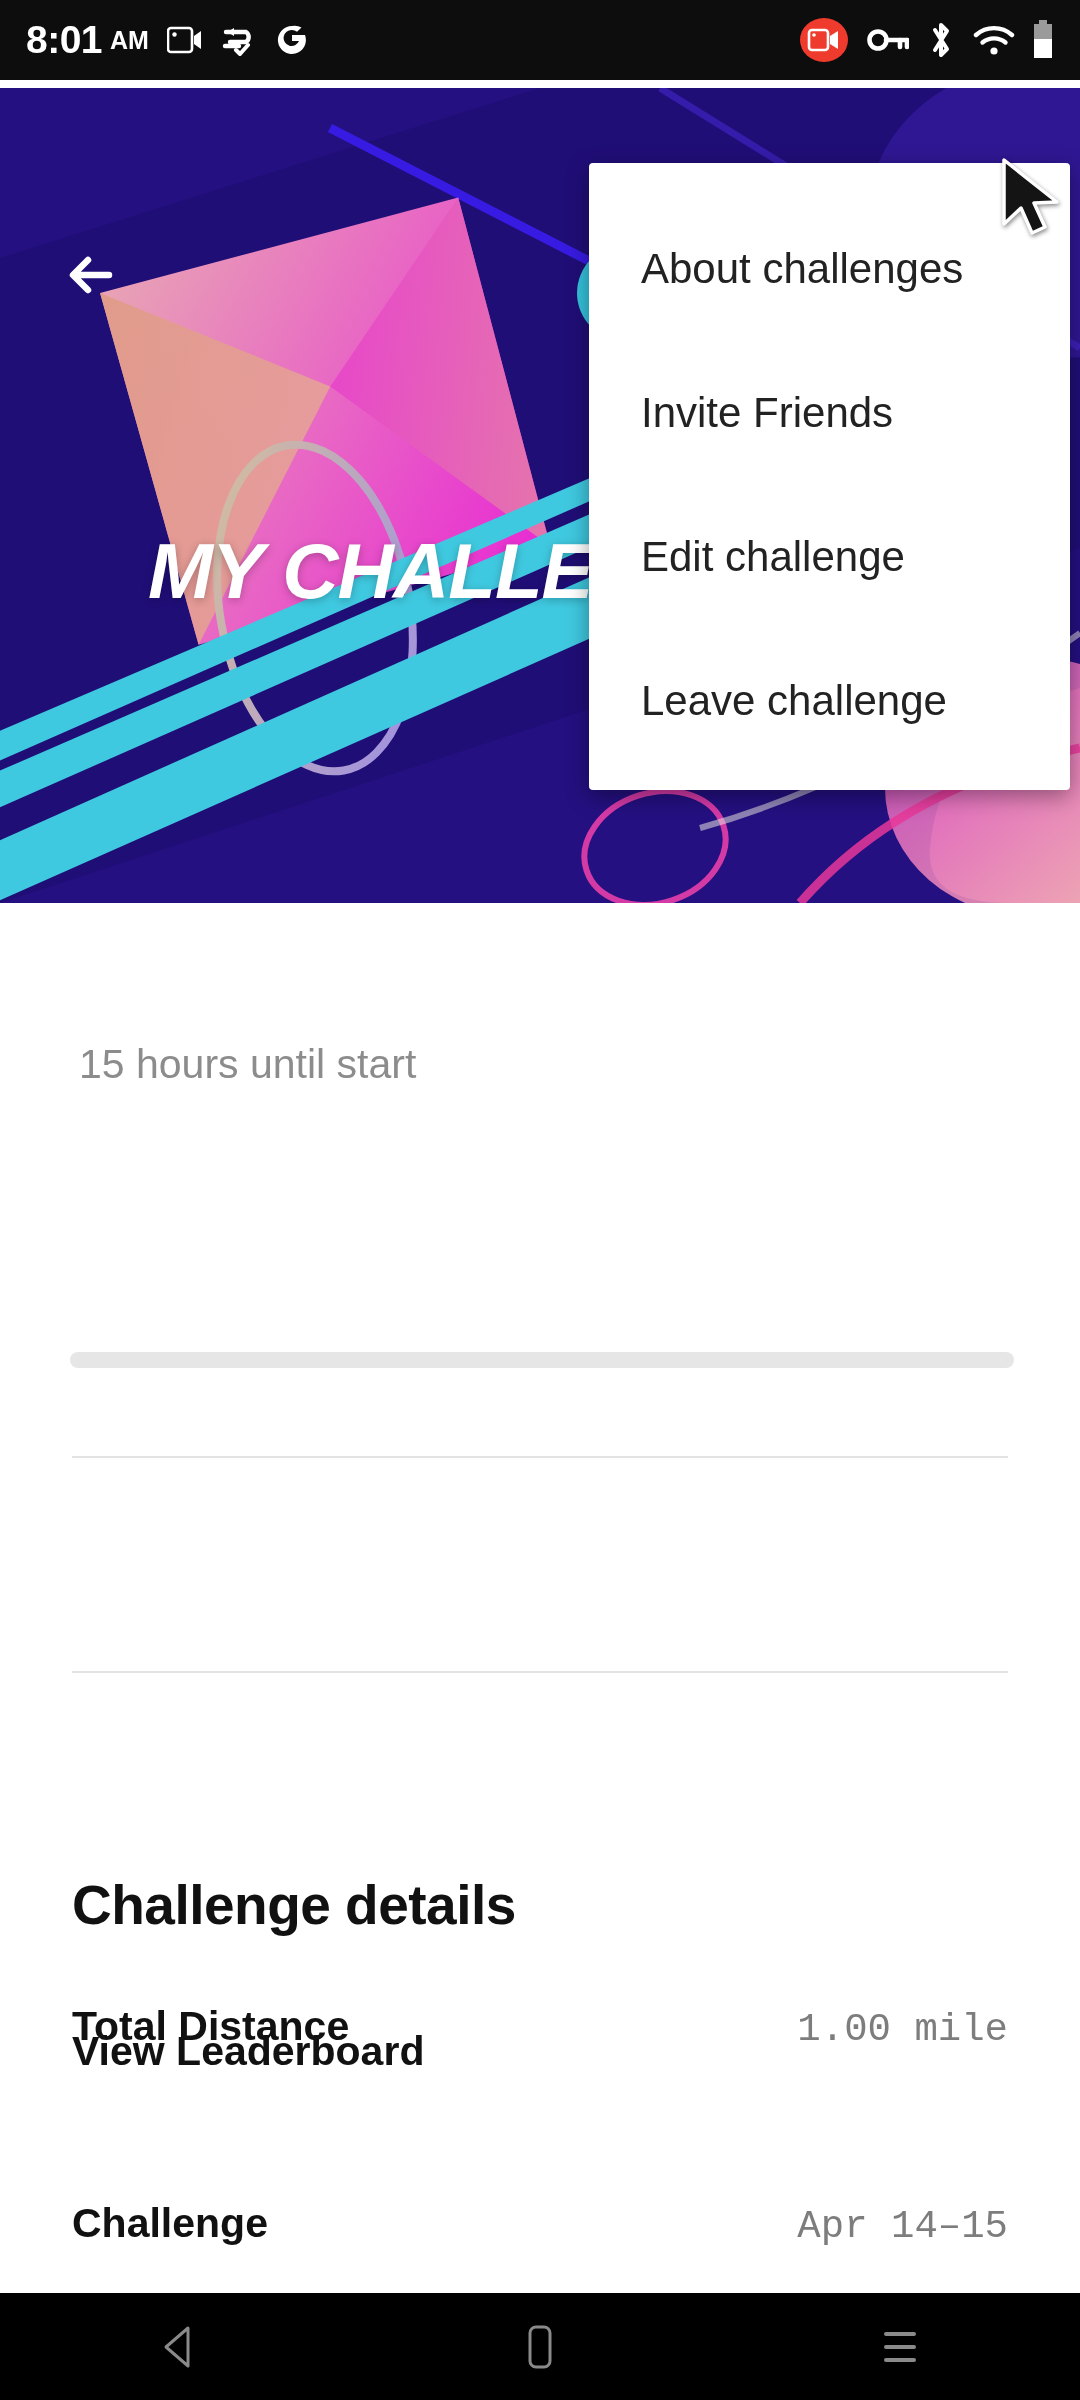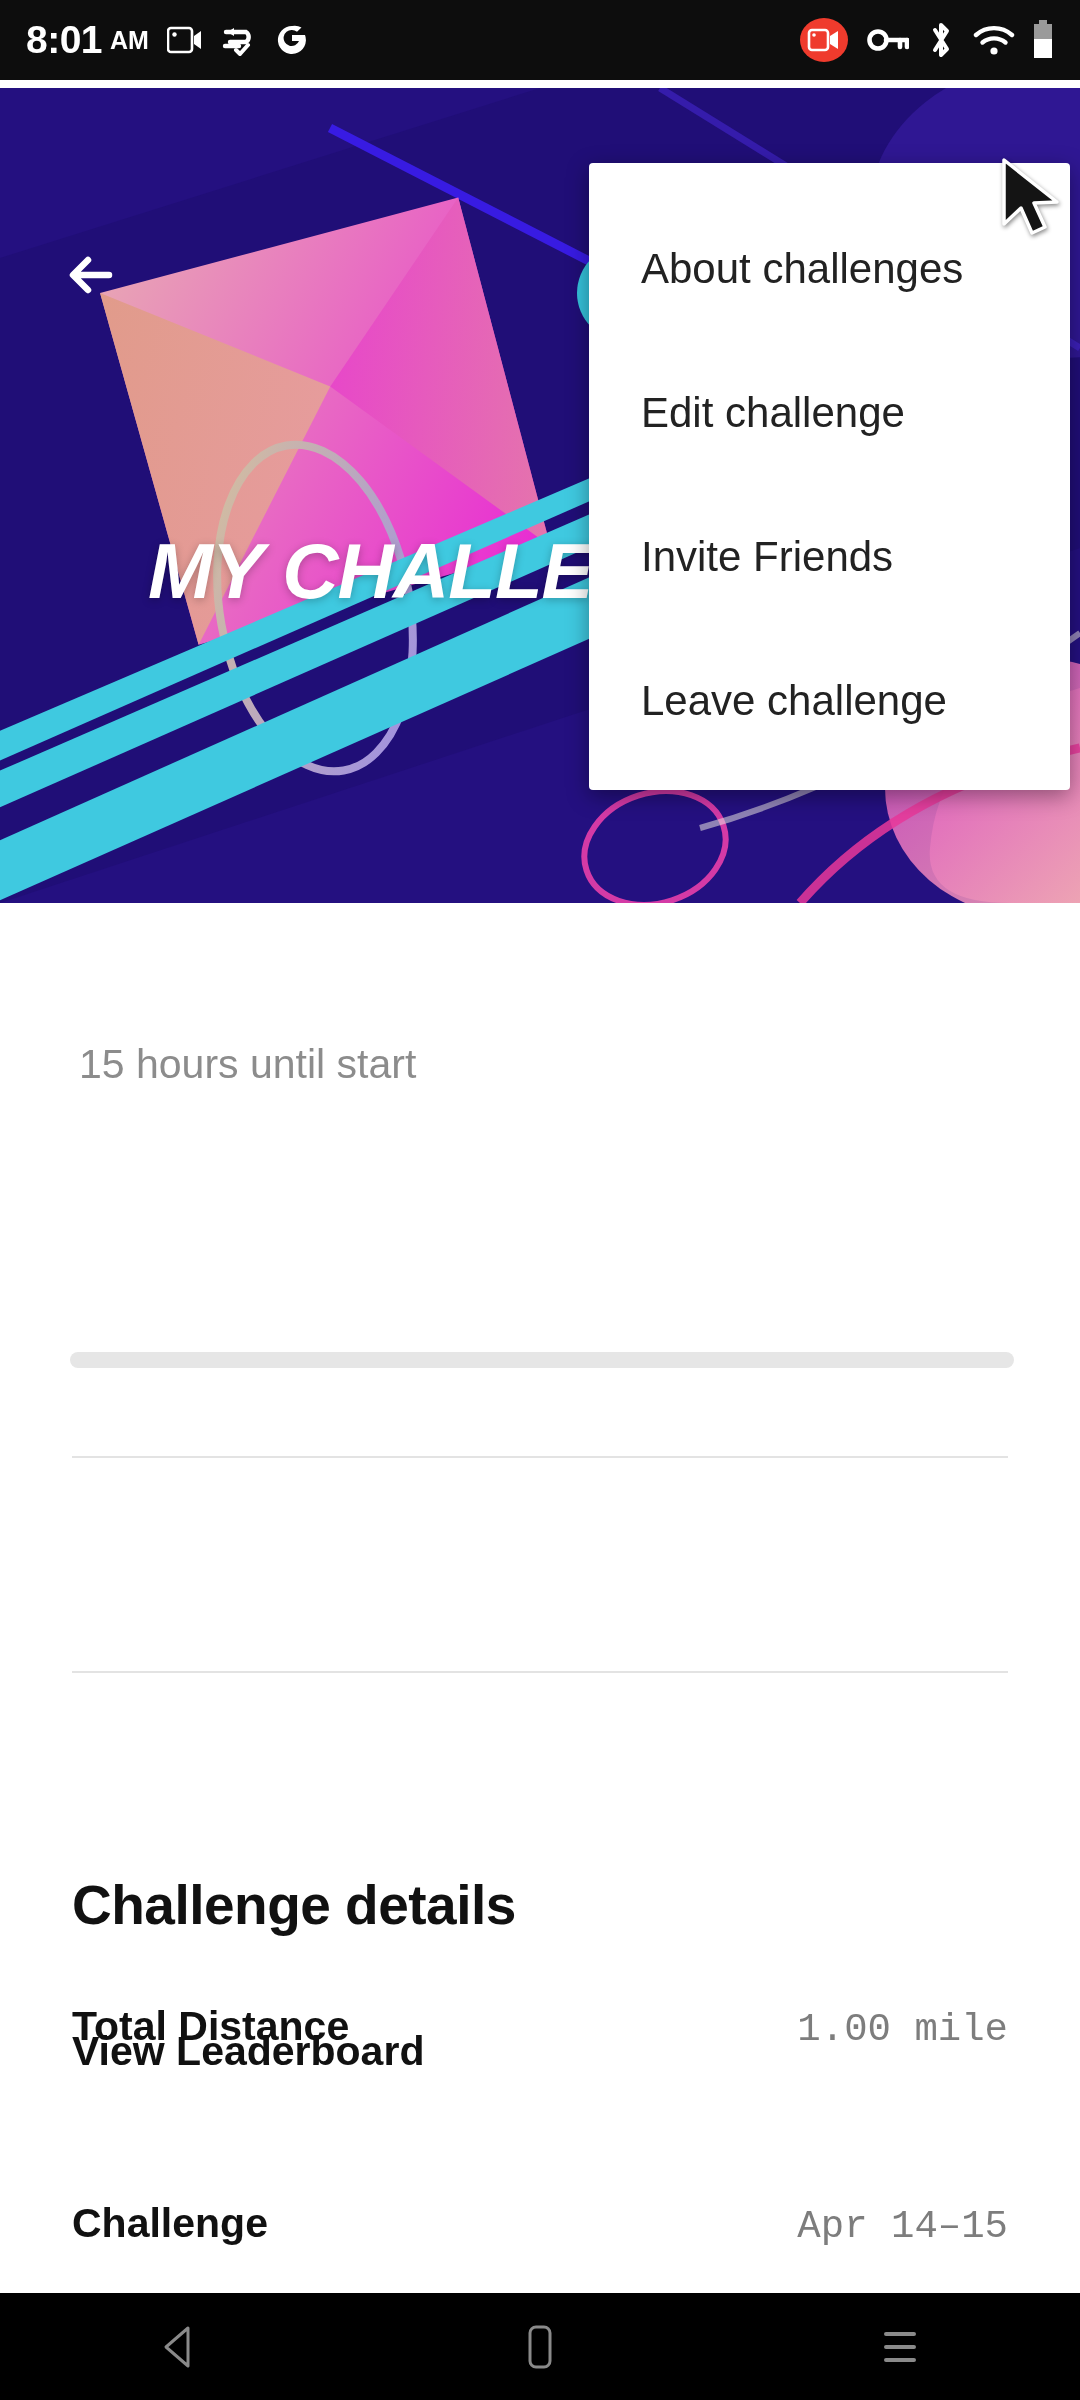--- a/index.html
+++ b/index.html
@@ -217,22 +217,22 @@
       <div class="dot"></div>
       <div class="dot"></div>
       <div class="dot"></div>
     </div>
 
     <div id="hero-title">MY CHALLENGE</div>
   </div>
 
   <div id="menu">
     <div class="menu-item">About challenges</div>
+    <div class="menu-item">Invite Friends</div>
     <div class="menu-item">Edit challenge</div>
-    <div class="menu-item">Invite Friends</div>
     <div class="menu-item">Leave challenge</div>
   </div>
 
   <div id="cursor">
     <svg width="62" height="82" viewBox="0 0 62 82">
       <path d="M4 2 L4 66 L21 50 L32 75 L45 69 L34 45 L57 44 Z" fill="#141414" stroke="#ffffff" stroke-width="3.5" stroke-linejoin="round"></path>
     </svg>
   </div>
 
   <div id="content">

